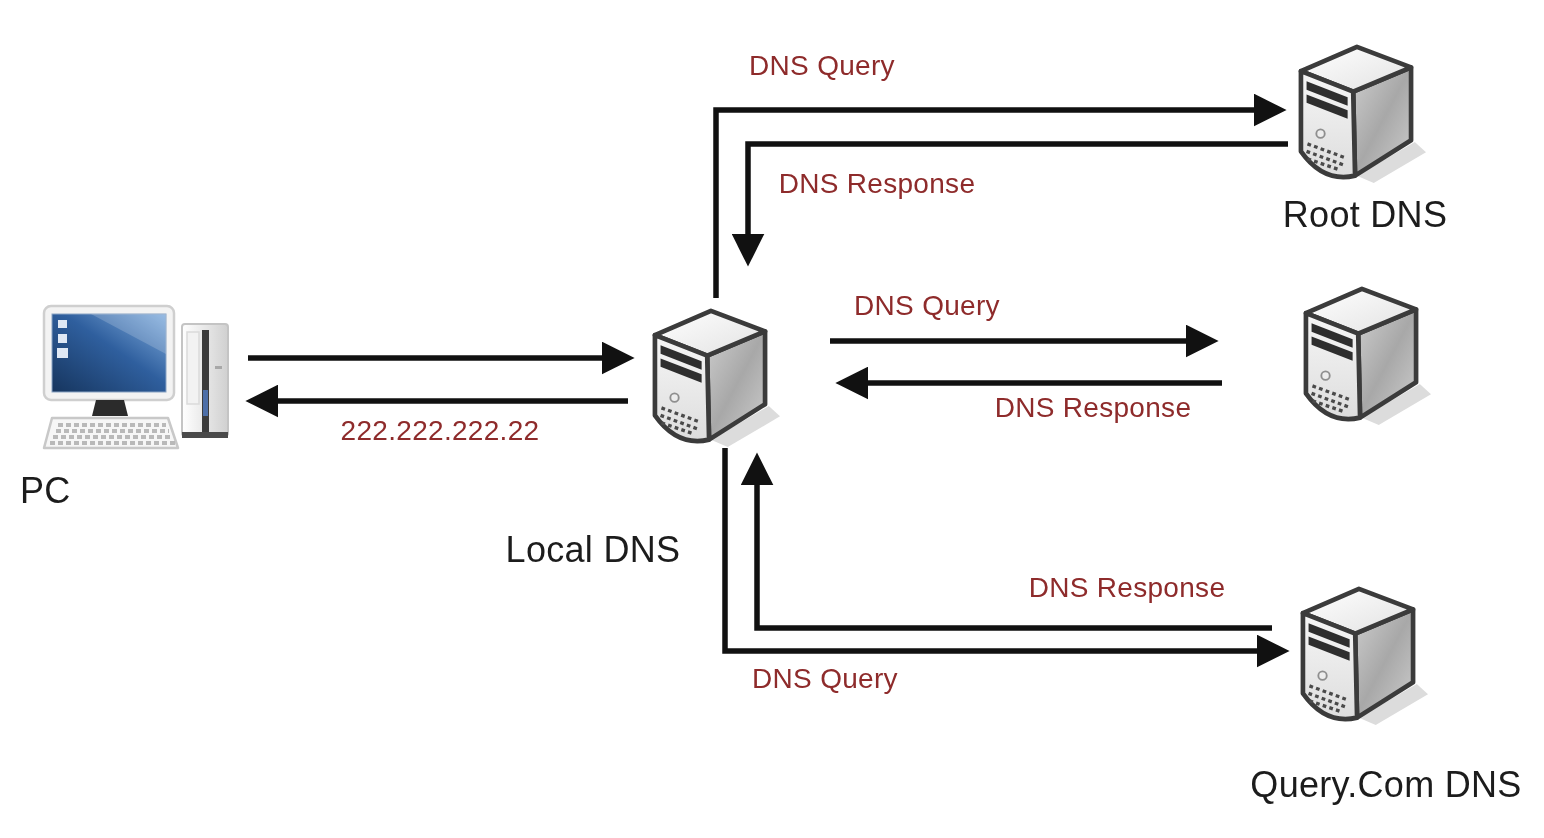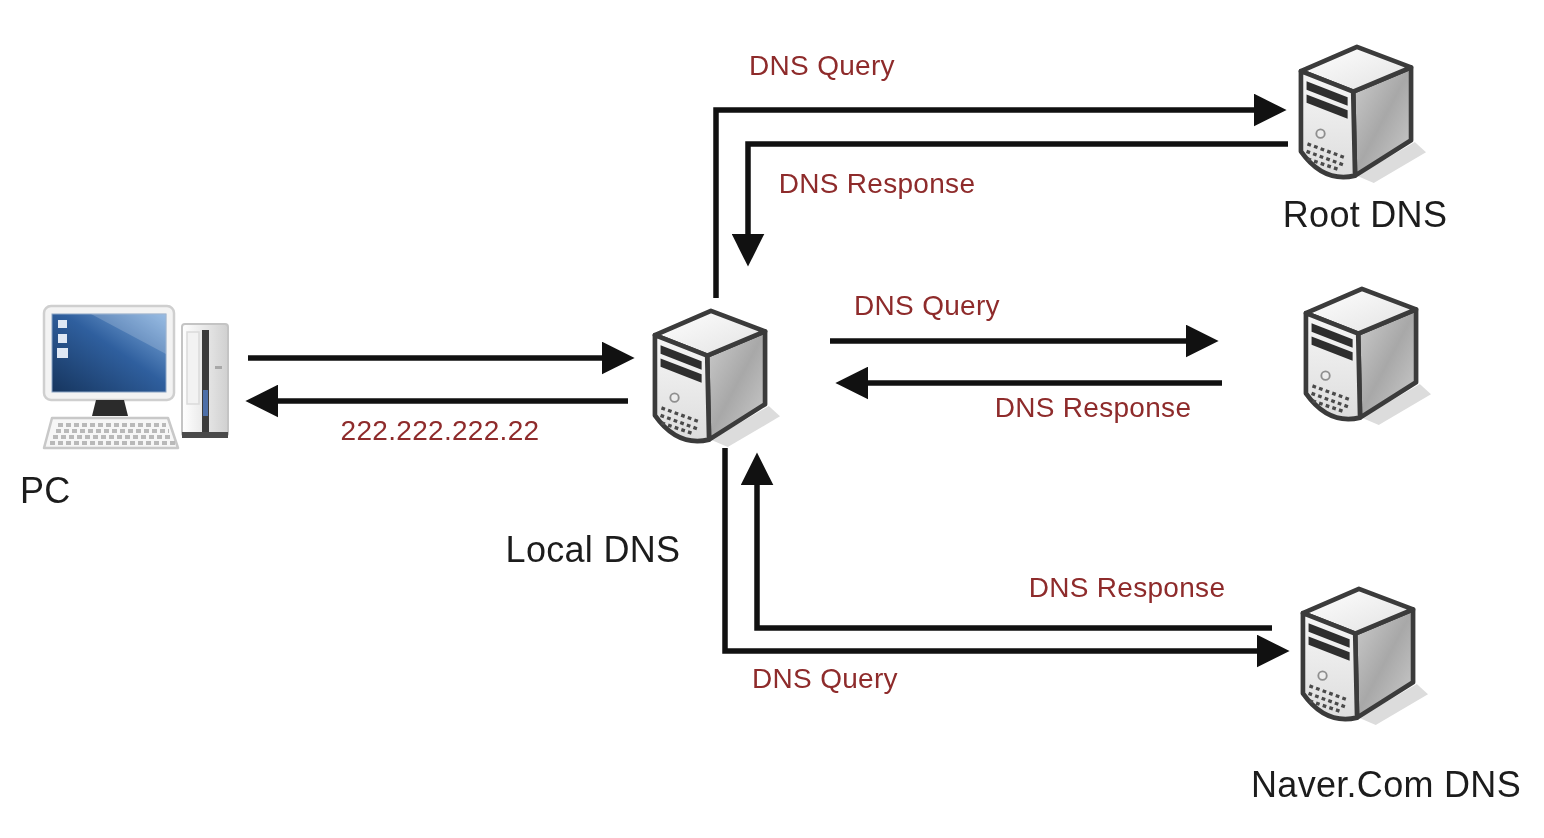--- a/index.html
+++ b/index.html
@@ -126,21 +126,21 @@
     <svg viewBox="0 0 150 170">
         <use href="#server-sym"></use>
       </svg>
   </div>
 
   <div class="node" style="left:1288px; top:570px; width:140px; height:159px;">
     <svg viewBox="0 0 150 170">
         <use href="#server-sym"></use>
       </svg>
   </div>
-  <div class="node-label cx" style="left:1386px; top:764px;">Naver.Com DNS</div>
+  <div class="node-label cx" style="left:1386px; top:764px;">Query.Com DNS</div>
 
   <div class="msg cx" style="left:440px; top:415px;text-align:center;">222.222.222.22</div>
   <div class="msg cx" style="left:822px; top:50px;">DNS Query</div>
   <div class="msg cx" style="left:877px; top:168px;">DNS Response</div>
   <div class="msg cx" style="left:927px; top:290px;">DNS Query</div>
   <div class="msg cx" style="left:1093px; top:392px;">DNS Response</div>
   <div class="msg cx" style="left:825px; top:663px;">DNS Query</div>
   <div class="msg cx" style="left:1127px; top:572px;">DNS Response</div>
 
 </div>

